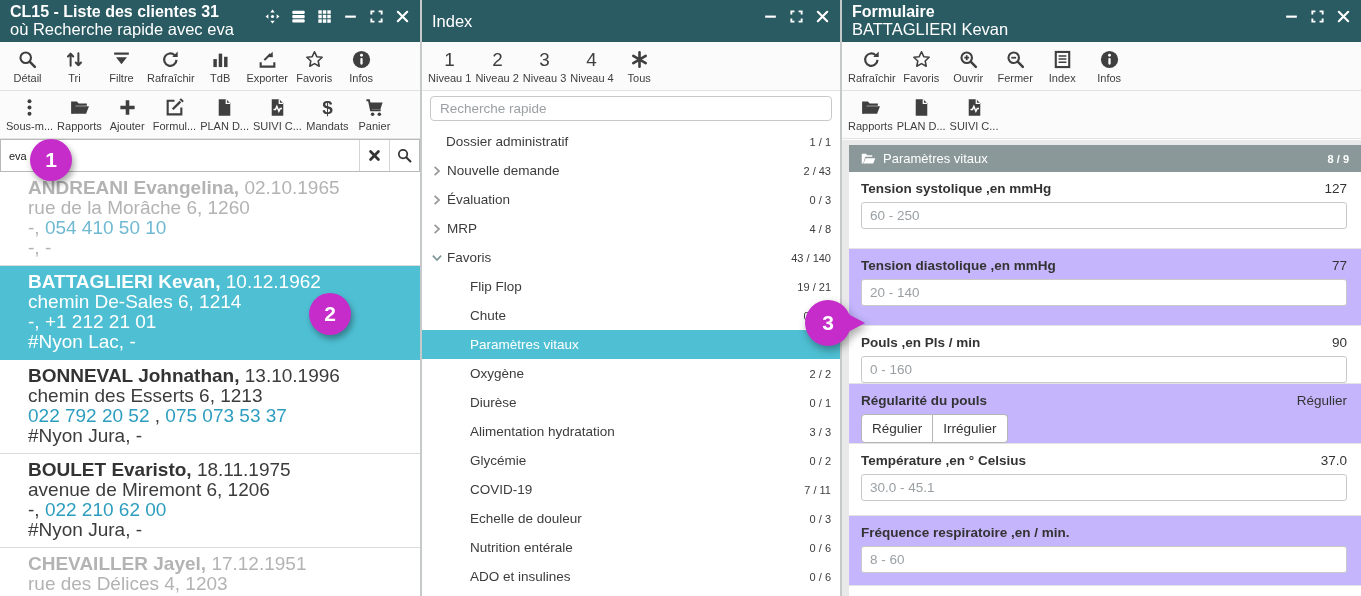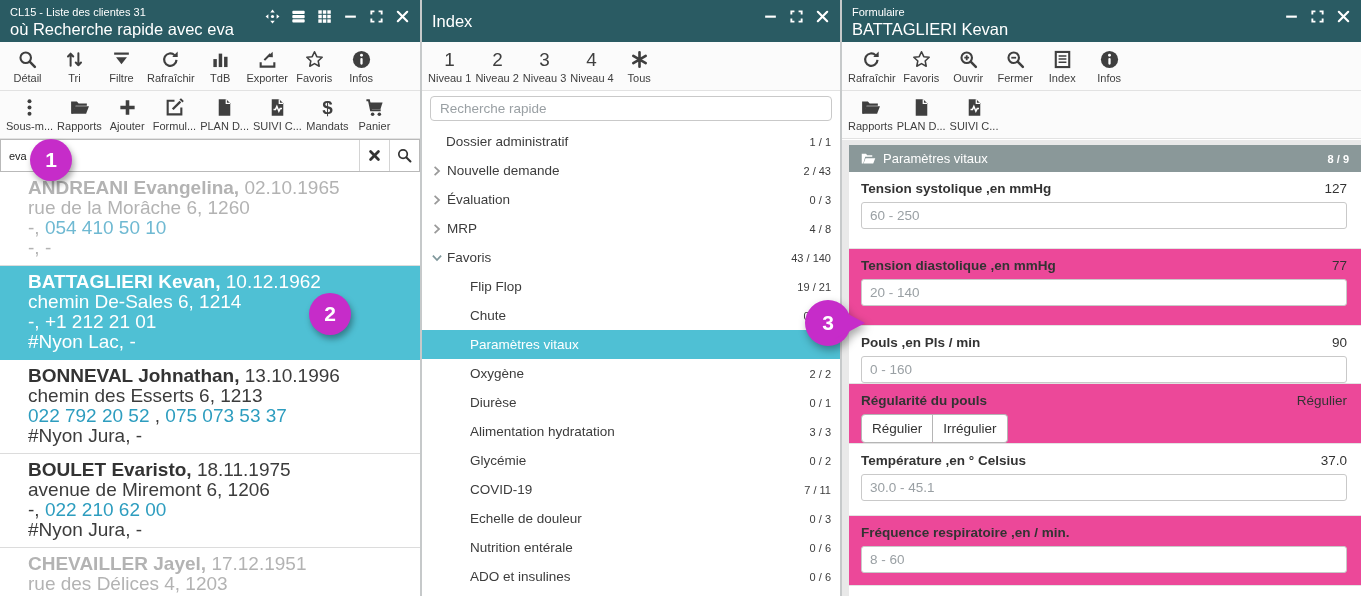--- a/index.html
+++ b/index.html
@@ -7,21 +7,21 @@
   body { font-family:"Liberation Sans", sans-serif; background:#c6c9ca; position:relative; }
   #app { position:relative; width:1361px; height:596px; }
 
   .panel { position:absolute; top:0; height:596px; background:#fff; overflow:hidden; }
   #left-panel  { left:0;     width:420px; }
   #index-panel { left:422px; width:418px; }
   #form-panel  { left:842px; width:519px; }
 
   
   .titlebar { height:42px; background:var(--c-titlebar,#2a5b63); color:#fff; padding:4px 10px; position:relative; }
-  .titlebar .t1 { font-size:11px; line-height:16px; font-weight:normal; }
+  .titlebar .t1 { font-size:16px; line-height:16px; font-weight:bold; }
   .titlebar .t2 { font-size:16.5px; line-height:19px; font-weight:normal; }
   .titlebar.single { padding-top:12px; }
   .win-icons { position:absolute; top:8px; right:9px; display:flex; gap:9px; align-items:center; }
   .win-btn { width:17px; height:17px; display:flex; align-items:center; justify-content:center; cursor:pointer; }
   .win-btn svg { width:15px; height:15px; display:block; }
 
   
   .toolbar { height:49px; background:#fbfbfb; border-bottom:1px solid #e2e2e2; display:flex; align-items:center; padding:0 4px; }
   .toolbar.row2 { height:48px; }
   .tb-btn { display:flex; flex-direction:column; align-items:center; justify-content:center; min-width:47px; padding:2px 2px; cursor:pointer; }
@@ -60,21 +60,21 @@
   .tree-row.selected .t-count { color:#fff; }
 
   
   .form-body { position:absolute; top:140px; bottom:0; left:0; right:0; background:#e9e9e9; }
   .form-content { margin-left:7px; height:100%; background:#fff; }
   .section-header { height:27px; margin-top:5px; background:var(--c-section,#8a9899); color:#fff; display:flex; align-items:center; padding:0 12px; font-size:13px; cursor:pointer; }
   .section-header svg { width:15px; height:13px; margin-right:7px; }
   .sec-count { margin-left:auto; font-size:11px; font-weight:bold; }
 
   .field-block { padding:8px 14px 12px 12px; background:#fff; border-bottom:1px solid #e3e3e3; }
-  .field-block.alt { background:#ec4899; }
+  .field-block.alt { background:#c4b5fd; }
   .field-block:nth-child(1), .field-block:nth-child(2) { padding-bottom:19px; }
   .field-block:nth-child(3), .field-block:nth-child(4) { padding-bottom:0; }
   .field-block:nth-child(5) { padding-bottom:14px; }
   .field-head { display:flex; justify-content:space-between; align-items:baseline; margin-bottom:5px; font-size:13.5px; line-height:17px;gap:28px; }
   .f-label { font-weight:bold; color:#333; white-space:nowrap; }
   .f-value { color:#333; }
   .f-input { display:block; width:100%; height:27px; border:1px solid #c9c9c9; border-radius:3px; padding:0 8px; font-size:13.5px; color:#333; background:#fff; outline:none; font-family:inherit; }
   .seg { display:inline-flex; }
   .seg button { font-family:inherit; font-size:13.5px; color:#333; background:#fff; border:1px solid #b5b5b5; padding:5px 10px; height:29px; cursor:pointer; }
   .seg button:first-child { border-radius:4px 0 0 4px; }

